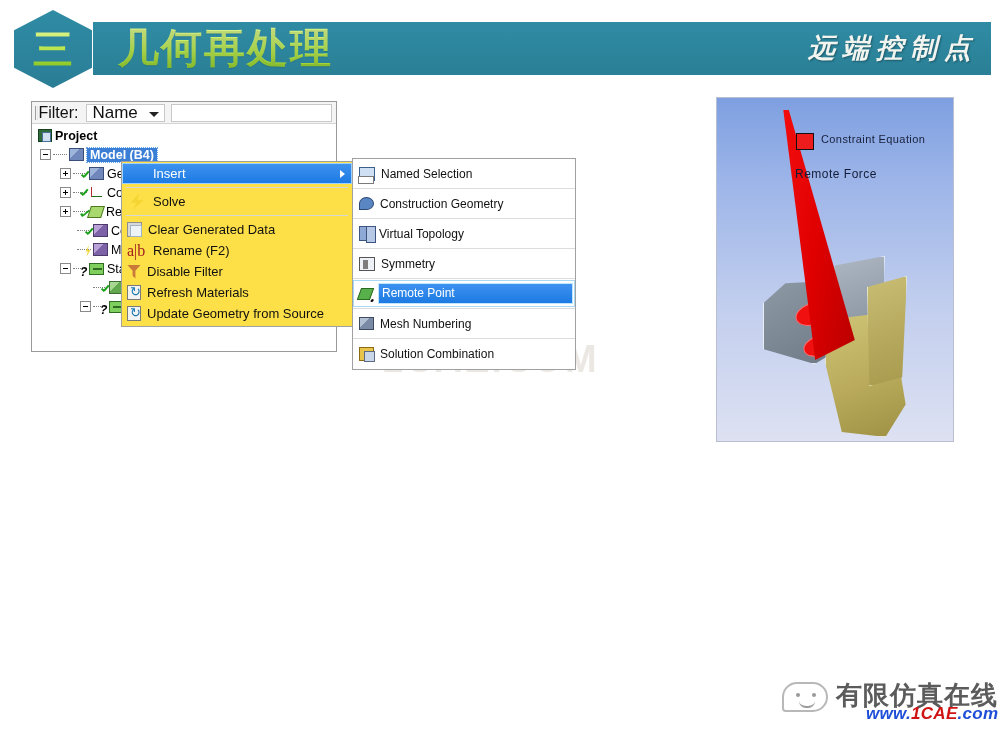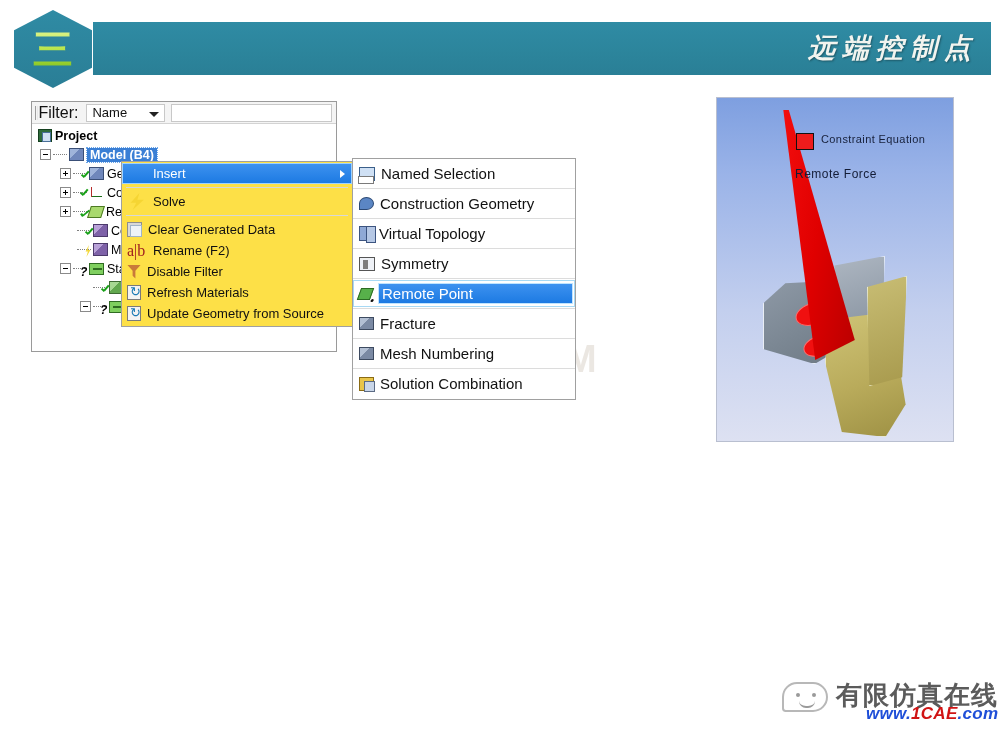--- a/index.html
+++ b/index.html
@@ -74,21 +74,21 @@
   }
   .filter-grip {
     width: 4px; height: 14px; margin-left: 3px;
     border-left: 1px solid #9c9c9c; border-right: 1px solid #e8e8e8;
   }
   .filter-label { margin-left: 0; font-size: 16px; color:#111; }
   .filter-select {
     position: relative;
     margin-left: 8px; width: 104px; height: 18px;
     background: #ffffff; border: 1px solid #c8c8c8;
-    font-size: 13px; color: #111;
+    font-size: 17px; color: #111;
     display: flex; align-items: center; padding-left: 5px;
   }
   .filter-caret {
     position: absolute; right: 5px; top: 7px;
     width: 0; height: 0;
     border-left: 5px solid transparent; border-right: 5px solid transparent;
     border-top: 5px solid #222;
   }
   .filter-input {
     margin-left: 6px; flex: 1; height: 18px; margin-right: 4px;
@@ -174,21 +174,21 @@
   .ic-filter { width:14px;height:14px; background:#c97a3a; clip-path: polygon(0 0,100% 0,60% 45%,60% 100%,40% 80%,40% 45%); }
   .ic-refresh { width:14px;height:15px; border:1px solid #7a7a7a; background:#f3f3f3; }
   .ic-refresh:after{content:"↻"; position:absolute; left:2px; top:-2px; font-size:13px; color:#1b7ab5;}
 
   
   .sub-menu {
     position: absolute; left: 352px; top: 158px;
     width: 224px;
     background: #ffffff;
     border: 1px solid #a0a0a0;
-    font-size: 15px; color: #111;
+    font-size: 12px; color: #111;
   }
   .sub-item {
     position: relative; height: 30px; display: flex; align-items: center;
     padding-left: 6px; border-bottom: 1px solid #dcdcdc; white-space: nowrap;
   }
   .sub-item:last-child { border-bottom: none; }
   .sub-item.highlight .sub-label {
     background: linear-gradient(180deg,#3f93f0 0%, #1b79e2 100%);
     color: #ffffff;
     display: block; flex: 1; height: 21px; line-height: 21px;
@@ -312,20 +312,21 @@
 </style>
 </head>
 <body>
 
 <div id="slide">
 
   <div class="header-bar"></div>
   <div class="hex-badge">
     <span class="hex-badge-label">三</span>
   </div>
+  <div class="header-title">几何再处理</div>
   <div class="header-sub">远端控制点</div>
 
   <div class="tree-panel">
 
     <div class="filter-bar">
       <div class="filter-grip"></div>
       <span class="filter-label">Filter:</span>
       <div class="filter-select">
         <span>Name</span>
         <span class="filter-caret"></span>
@@ -469,24 +470,20 @@
       <span class="sub-ico si-virt"></span>
       <span class="sub-label">Virtual Topology</span>
     </div>
     <div class="sub-item">
       <span class="sub-ico si-sym"></span>
       <span class="sub-label">Symmetry</span>
     </div>
     <div class="sub-item highlight">
       <span class="sub-ico si-remote"></span>
       <span class="sub-label">Remote Point</span>
-    </div>
-    <div class="sub-item">
-      <span class="sub-ico si-frac"></span>
-      <span class="sub-label">Fracture</span>
     </div>
     <div class="sub-item">
       <span class="sub-ico si-frac"></span>
       <span class="sub-label">Mesh Numbering</span>
     </div>
     <div class="sub-item">
       <span class="sub-ico si-soln"></span>
       <span class="sub-label">Solution Combination</span>
     </div>
   </div>

